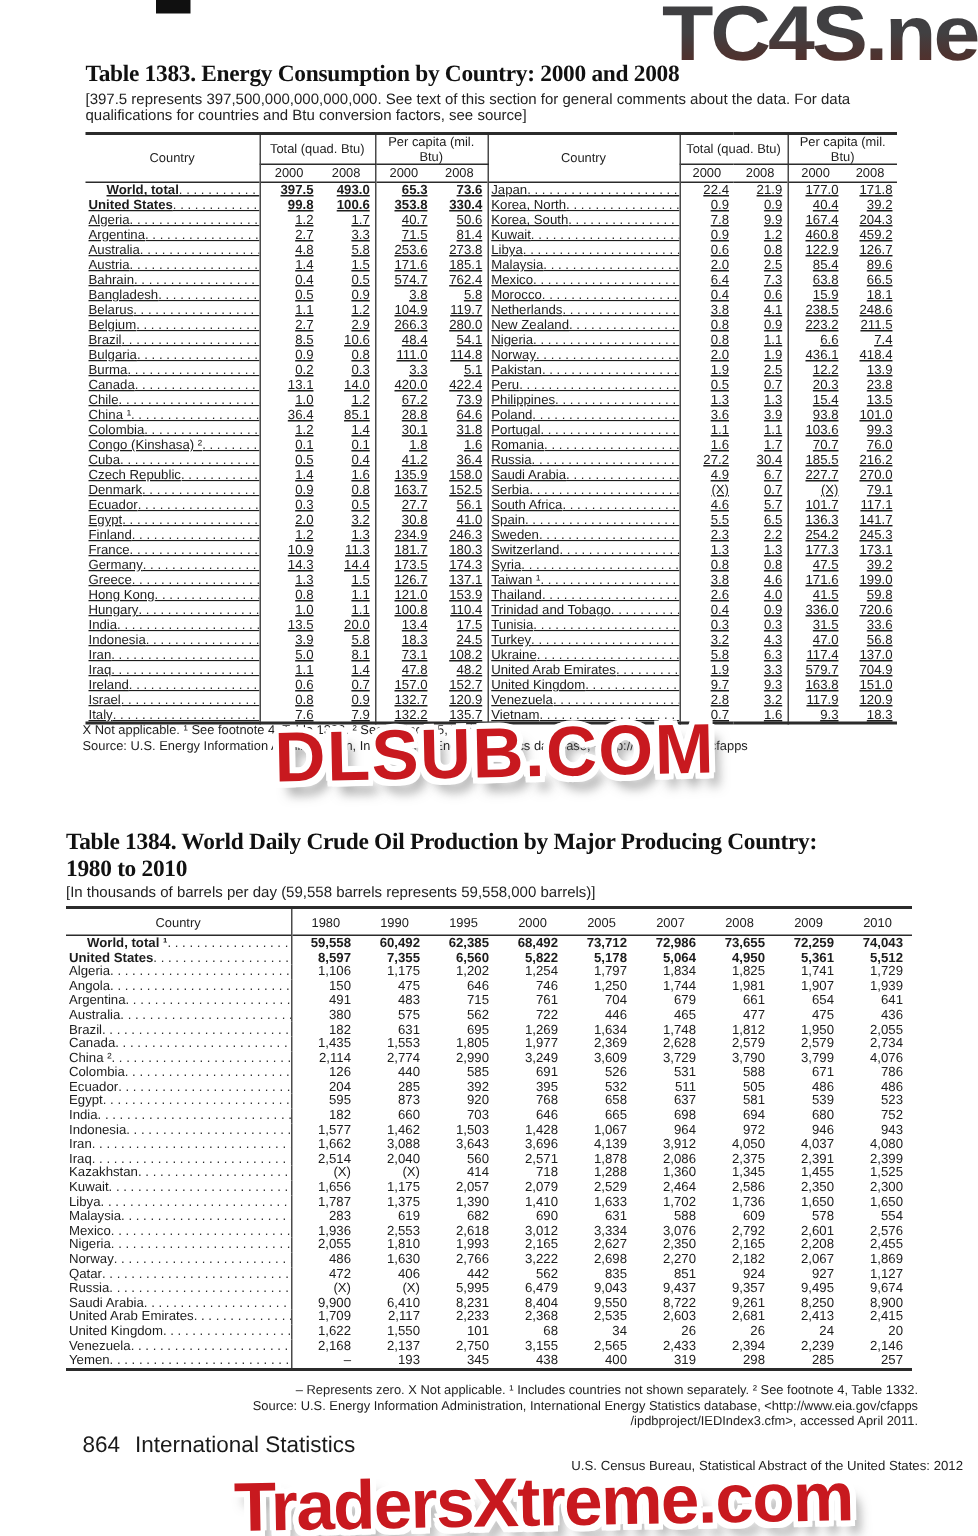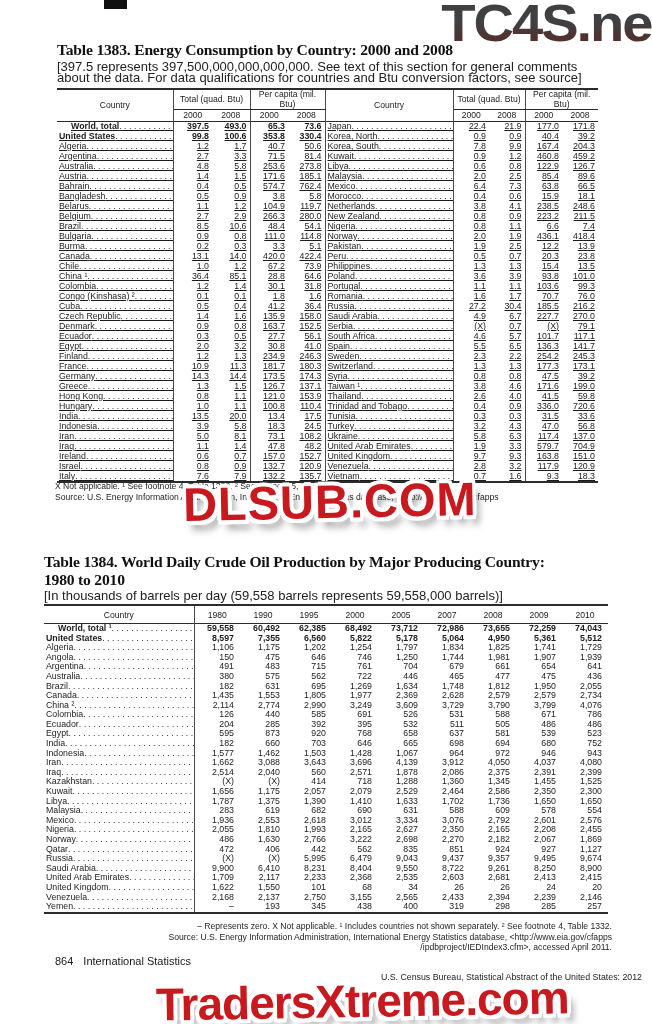--- a/index.html
+++ b/index.html
@@ -4,21 +4,21 @@
 <style>
   html,body{margin:0;padding:0;background:#fff;}
   .page{position:relative;width:652px;height:1024px;background:#ffffff;overflow:hidden;
         font-family:"Liberation Sans",sans-serif;color:#1c1c1c;}
 
   
   .tbl-title{position:absolute;font-family:"Liberation Serif",serif;font-weight:bold;
              font-size:15.6px;line-height:18px;color:#111;letter-spacing:-0.2px;}
   .t1383-title{left:57px;top:41px;width:560px;}
   .t1384-title{left:44px;top:553px;width:580px;}
-  .tbl-note{position:absolute;font-size:13px;line-height:10.5px;color:#222;}
+  .tbl-note{position:absolute;font-size:10px;line-height:10.5px;color:#222;}
   .t1383-note{left:57px;top:62px;width:528px;}
   .t1384-note{left:44px;top:591px;width:560px;}
 
   
   table{border-collapse:collapse;table-layout:fixed;}
   .stat-table{position:absolute;font-size:8.8px;color:#1c1c1c;}
   .t1383{left:57px;top:88px;width:541px;border-top:2px solid #2b2b2b;border-bottom:2px solid #2b2b2b;}
   .t1384{left:44px;top:604px;width:564px;border-top:2px solid #2b2b2b;border-bottom:2px solid #2b2b2b;}
   th{font-weight:normal;padding:0;}
   td{padding:0;}
@@ -43,21 +43,21 @@
   .ind .c-inner{padding-left:14px;}
 
   
   .footnotes{position:absolute;font-size:8.6px;line-height:10.6px;color:#1e1e1e;}
   .fn-1383{left:40px;top:481px;width:570px;}
   .fn-1384{left:42px;top:921px;width:570px;text-align:right;}
   .fn-line{white-space:nowrap;}
   .fn-indent{padding-left:15px;}
 
   
-  .page-footer-left{position:absolute;left:55px;top:955px;font-size:11px;color:#1a1a1a;}
+  .page-footer-left{position:absolute;left:55px;top:955px;font-size:15px;color:#1a1a1a;}
   .page-footer-left .pgnum{margin-right:10px;}
   .census-line{position:absolute;right:10px;top:972px;font-size:8.8px;color:#222;}
 
   
   .wm-top{position:absolute;top:-7px;right:-16px;font-family:"Liberation Sans",sans-serif;
           font-weight:bold;font-size:54px;letter-spacing:-2px;transform:scale(1.04,0.96);
           transform-origin:top right;white-space:nowrap;
           background:linear-gradient(180deg,#3e3e41 0%,#414042 48%,#4e3330 74%,#5e2a25 100%);
           -webkit-background-clip:text;background-clip:text;color:transparent;
           -webkit-text-fill-color:transparent;z-index:30;}

